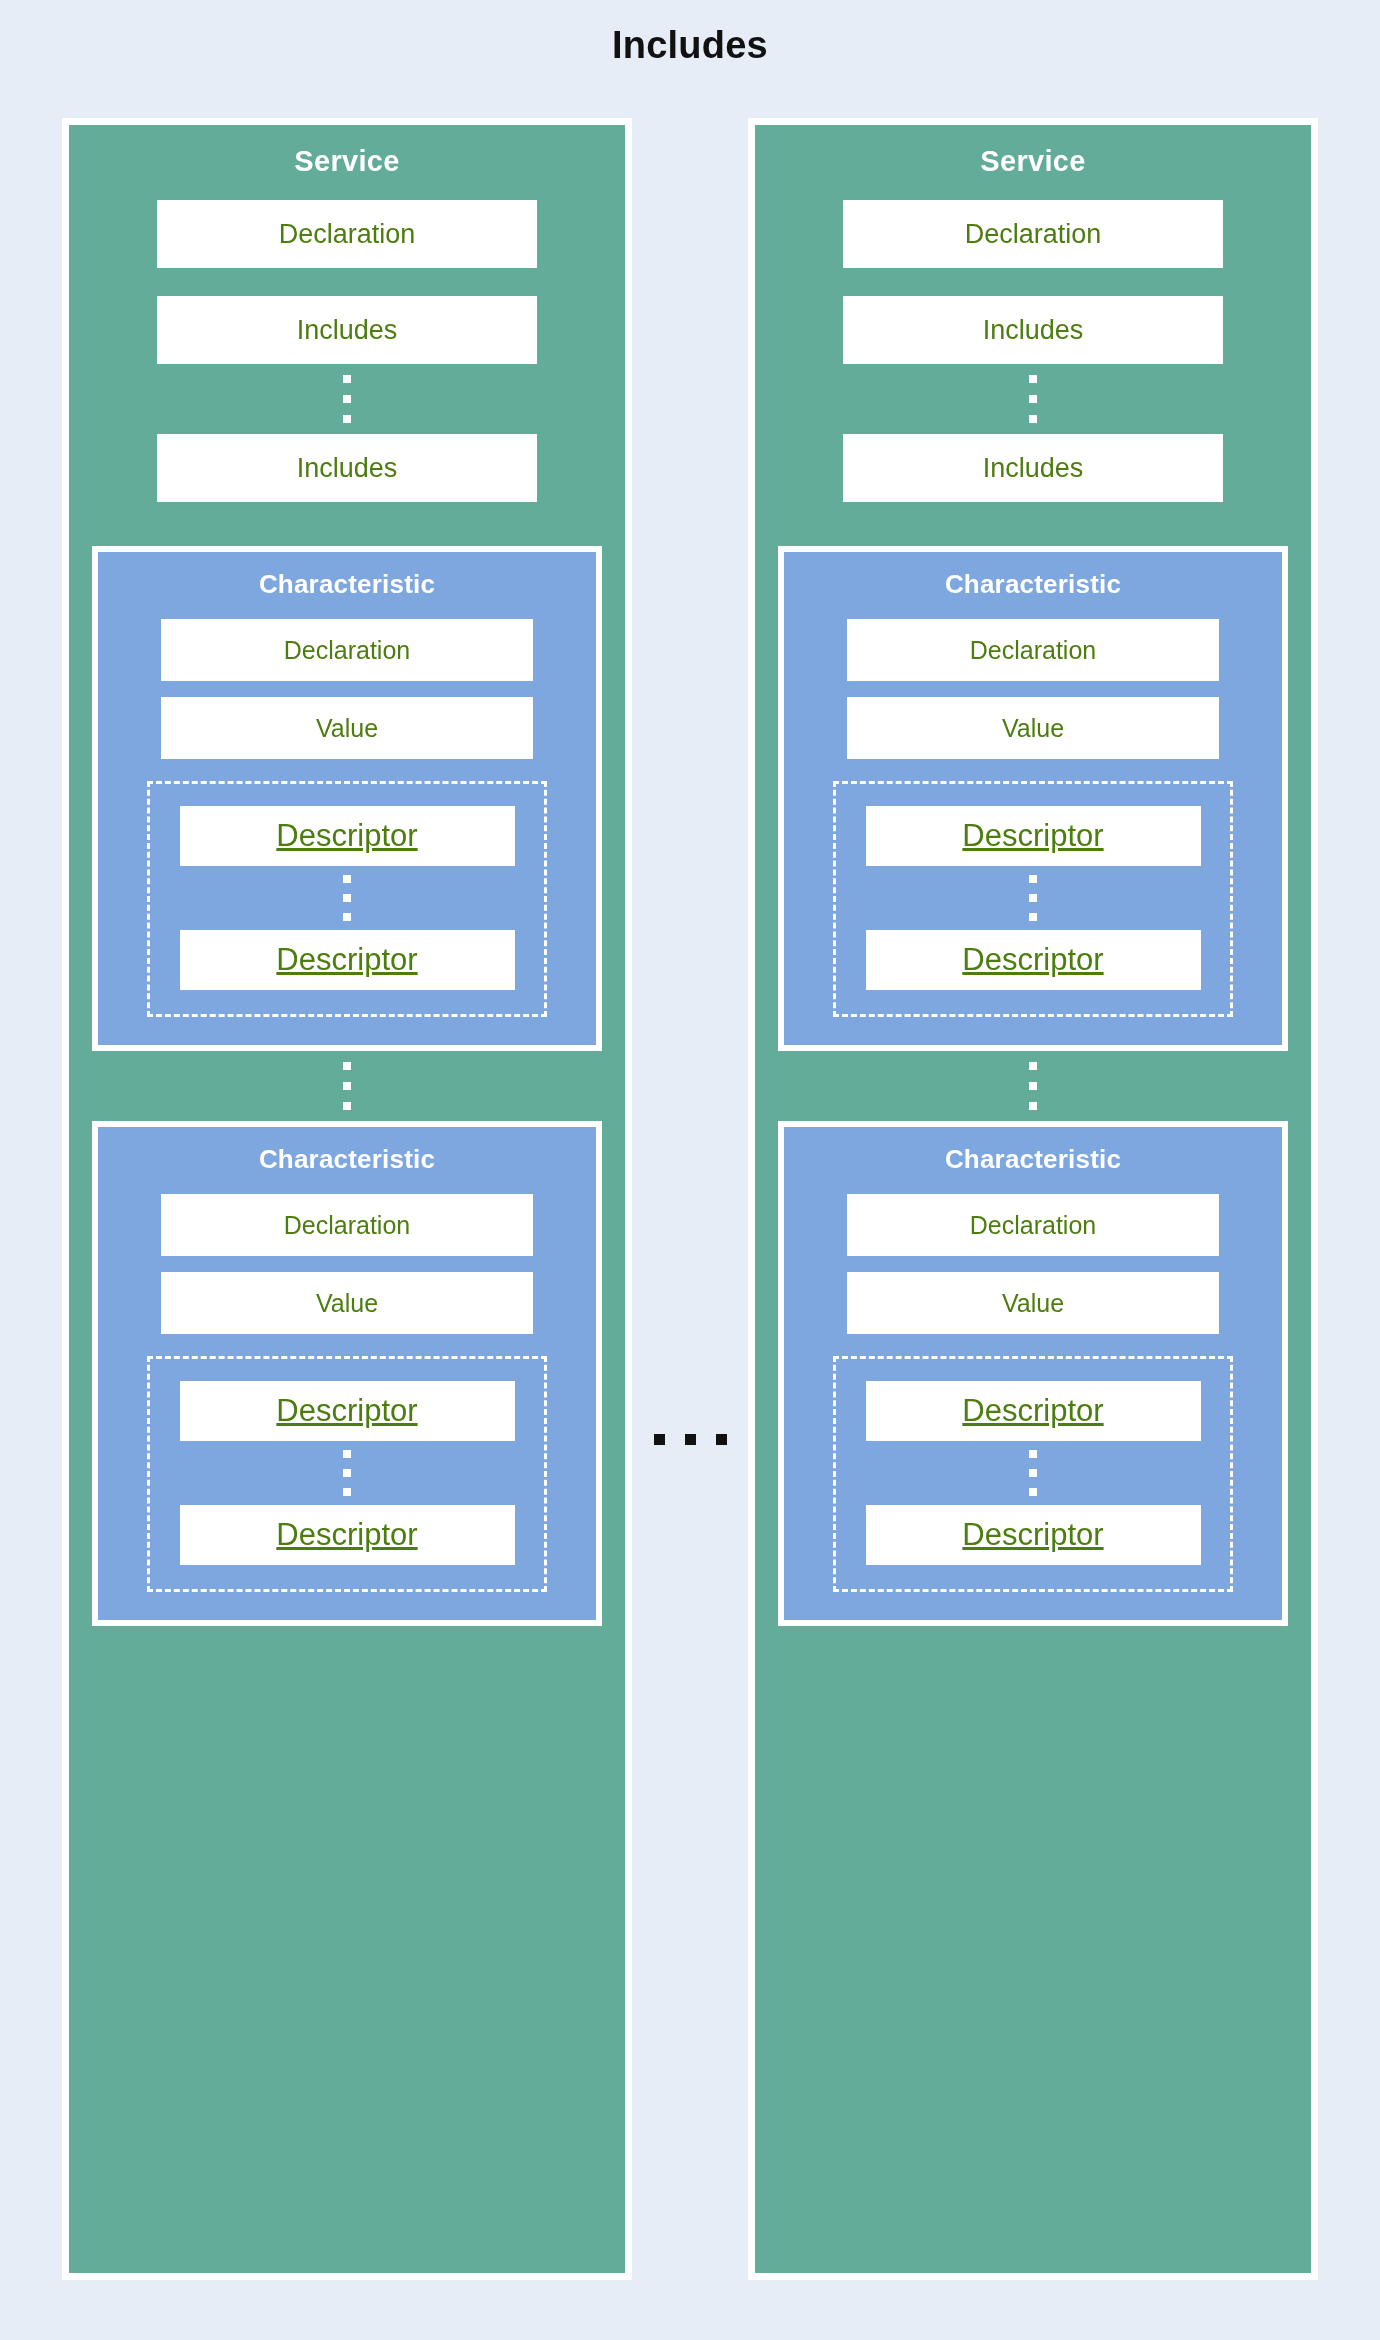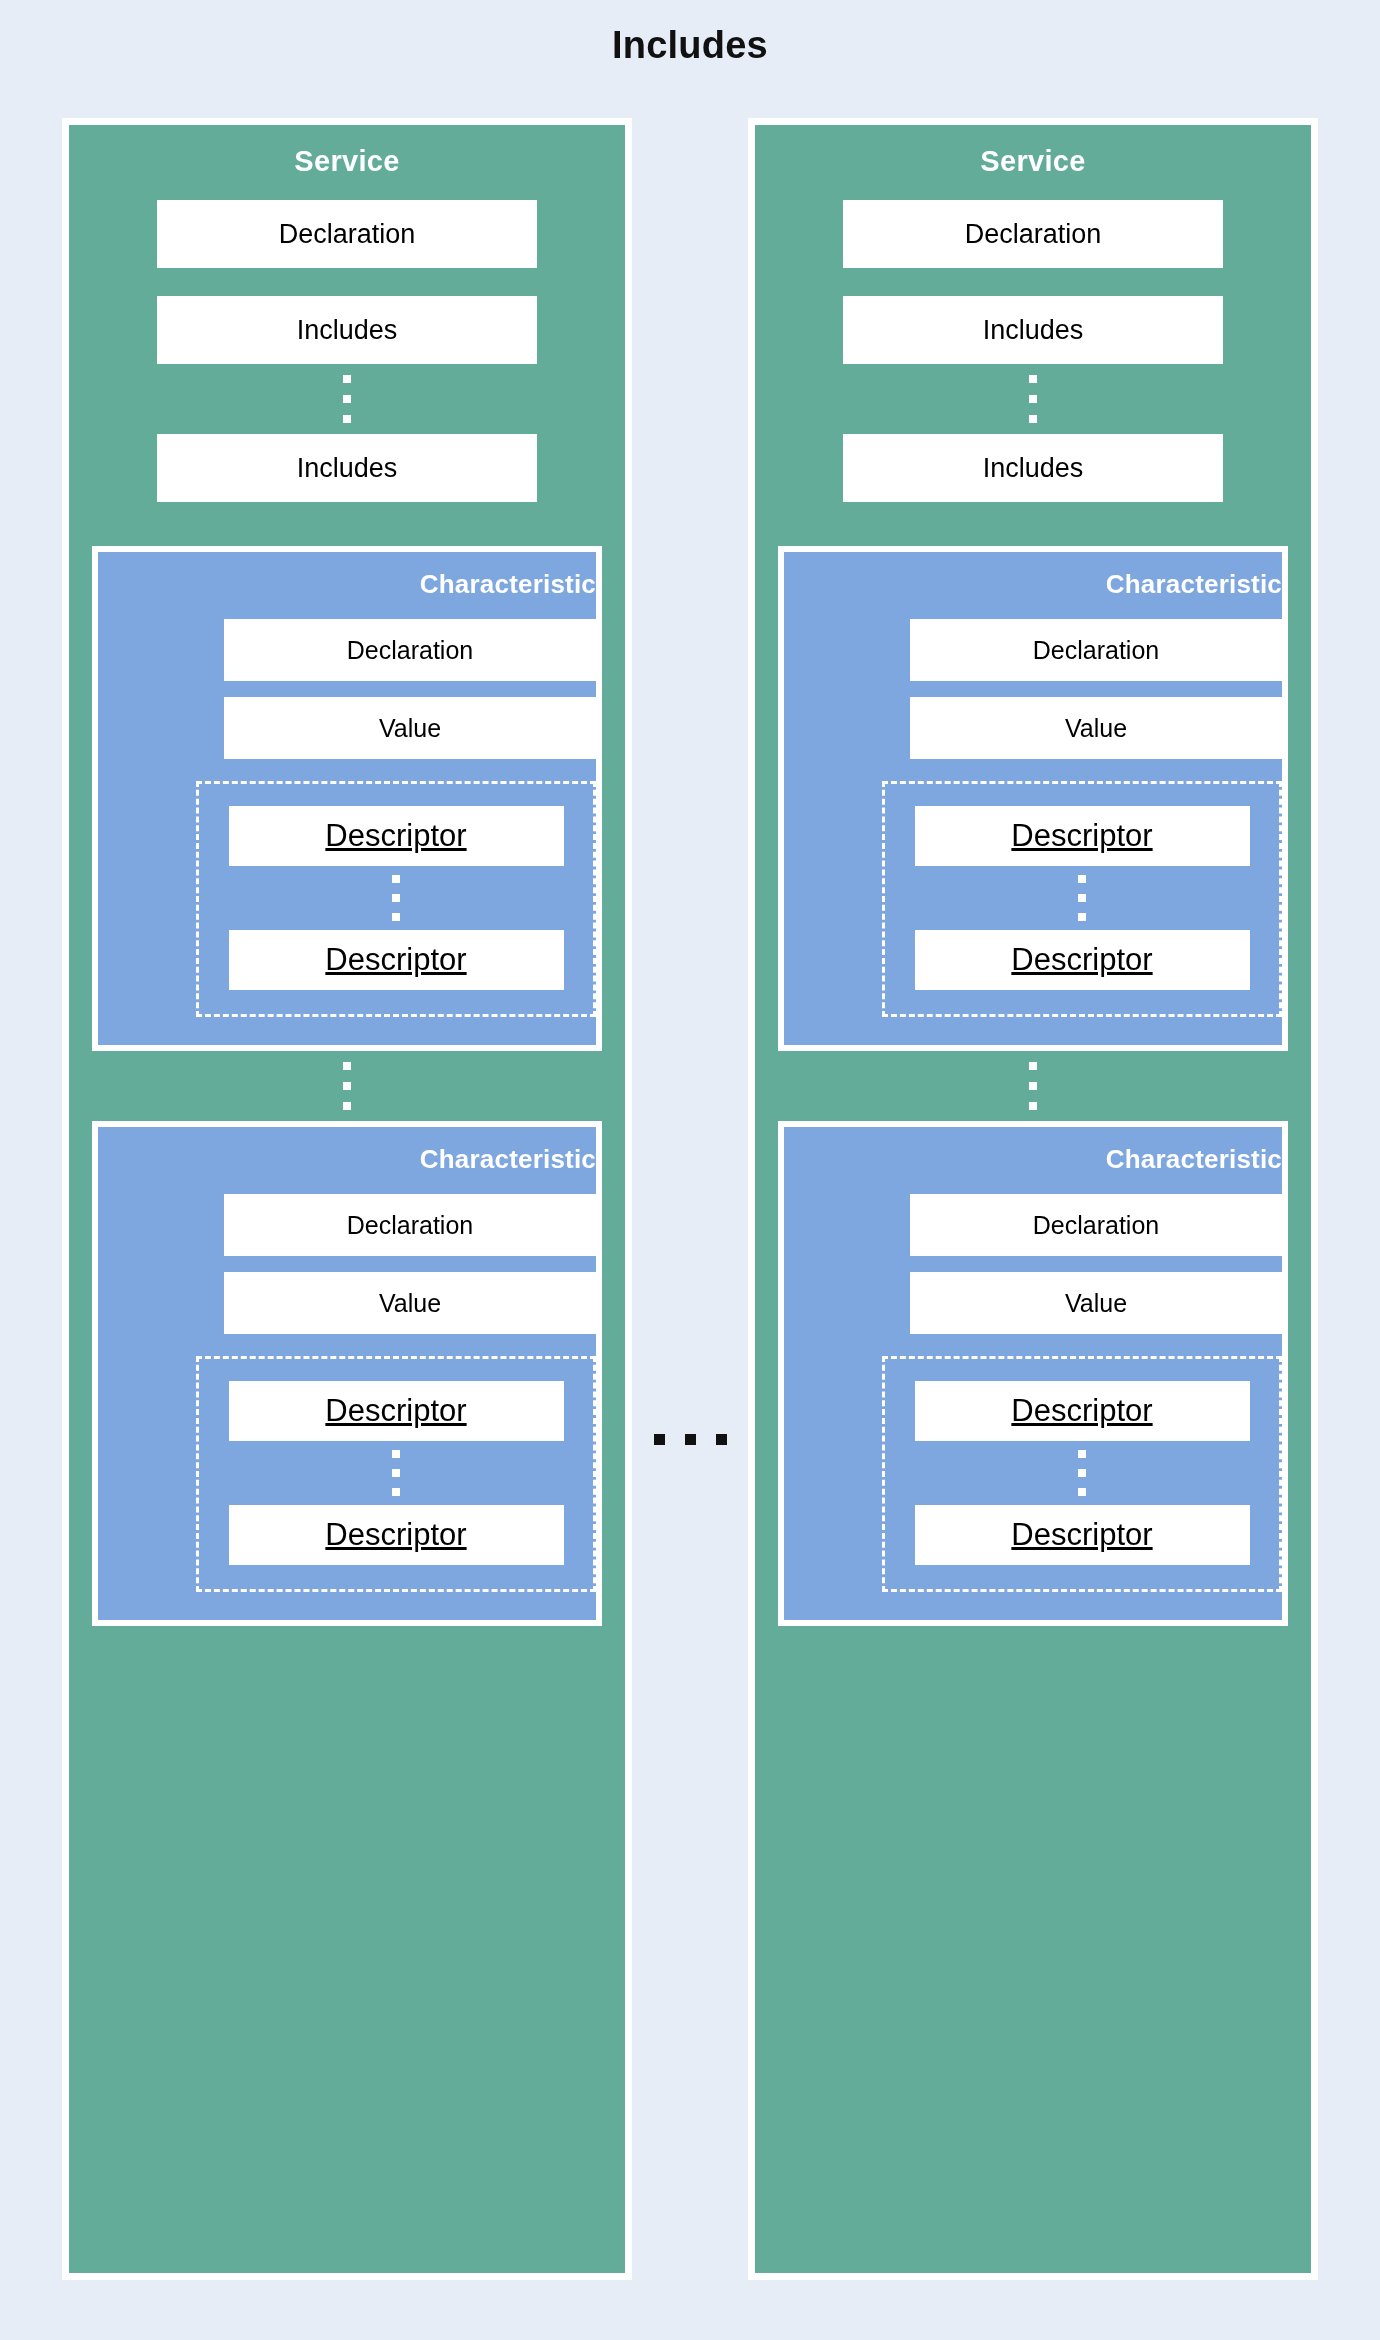--- a/index.html
+++ b/index.html
@@ -62,21 +62,21 @@
     font-weight: bold;
     color: #ffffff;
     margin-top: 20px;
     margin-bottom: 22px;
     letter-spacing: 0.3px;
   }
 
   
   .slot {
     background: #ffffff;
-    color: #000000;
+    color: #4d7c0f;
     text-align: center;
     display: flex;
     align-items: center;
     justify-content: center;
     font-size: 27px;
   }
 
   .service-slot {
     width: 380px;
     height: 68px;
@@ -127,21 +127,21 @@
     background: #111111;
   }
 
   
   .characteristic {
     width: 510px;
     background: #7ea7e0;
     border: 6px solid #ffffff;
     display: flex;
     flex-direction: column;
-    align-items: flex-end;
+    align-items: center;
     padding-bottom: 28px;
   }
 
   .characteristic-title {
     font-size: 26px;
     font-weight: bold;
     color: #ffffff;
     margin-top: 17px;
     margin-bottom: 19px;
     letter-spacing: 0.2px;

